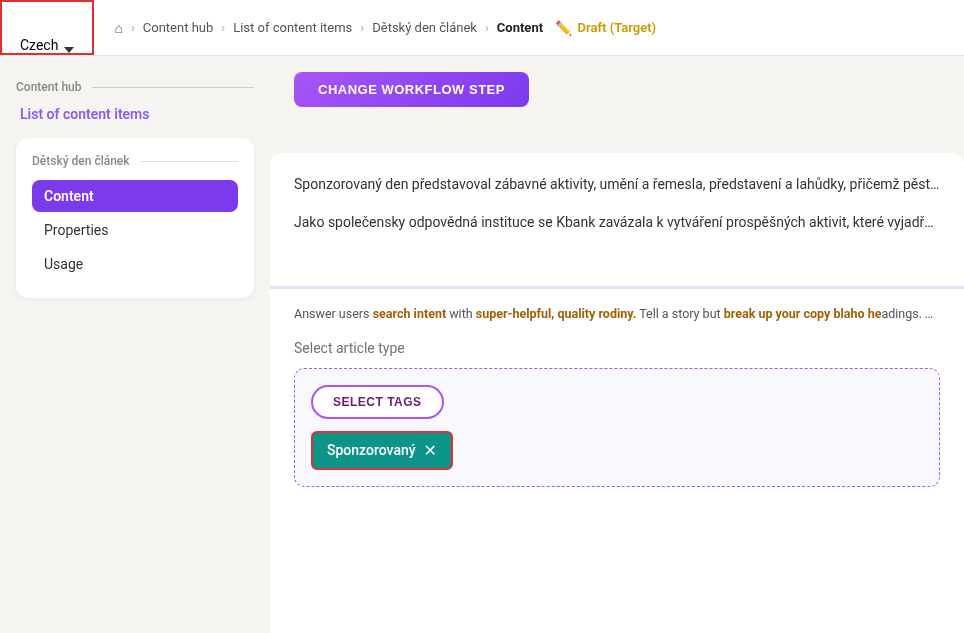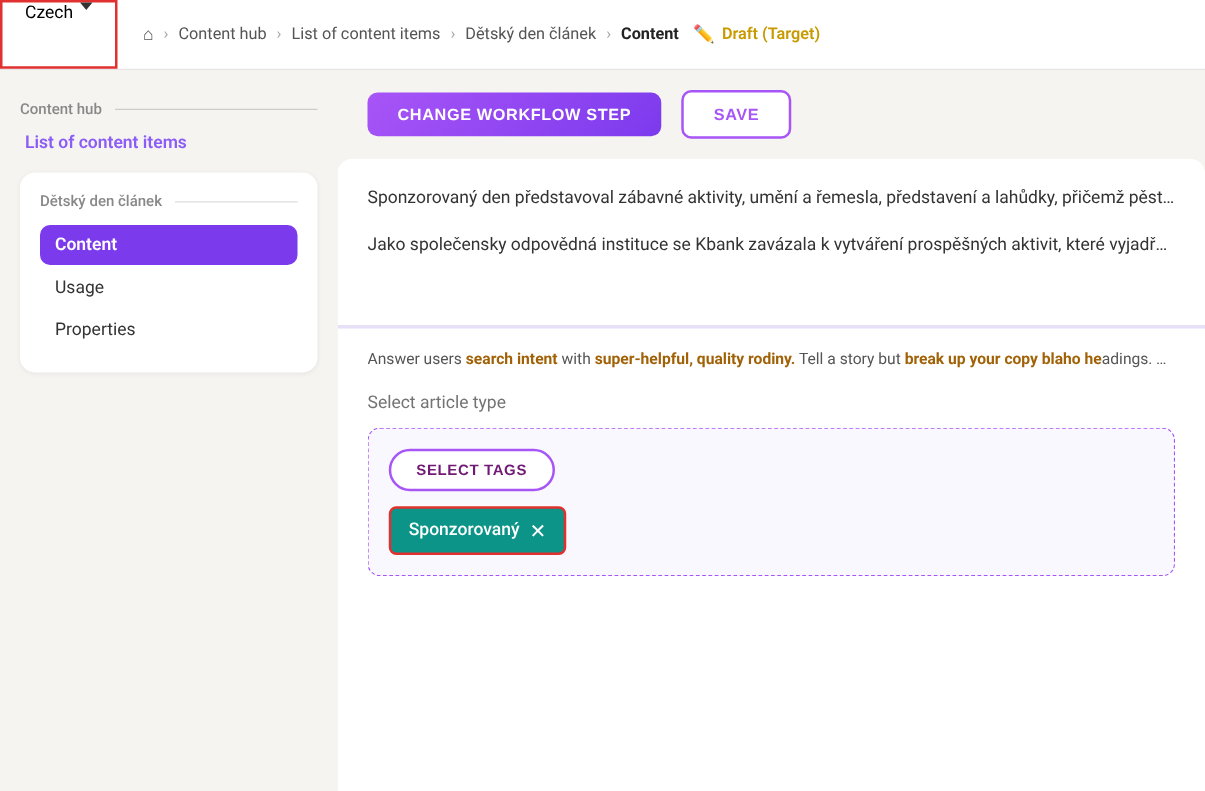--- a/index.html
+++ b/index.html
@@ -18,21 +18,21 @@
       align-items: center;
       height: 56px;
       background: #fff;
       border-bottom: 1px solid #e5e5e5;
     }
 
     .lang-selector-border {
       border: 2.5px solid #e03030;
       height: 100%;
       display: flex;
-      align-items: flex-start;
+      align-items: flex-end;
       padding: 0 18px;
       gap: 6px;
     }
 
     .chevron-down {
       display: inline-block;
       width: 0;
       height: 0;
       border-left: 5px solid transparent;
       border-right: 5px solid transparent;
@@ -151,20 +151,21 @@
     }
 
     
     .content-area {
       flex: 1;
       background: #f5f4f0;
       overflow: hidden;
       display: flex;
       flex-direction: column;
       padding: 16px 0 0 0;
+      gap: 30px;
     }
 
     .toolbar {
       display: flex;
       align-items: center;
       gap: 16px;
       padding: 0 24px 16px 24px;
     }
 
     .btn-workflow {
@@ -333,30 +334,29 @@
 </div>
 
 <div class="main-layout">
 
   <aside class="sidebar">
     <div class="sidebar-section-label">Content hub</div>
     <div class="sidebar-list-label">List of content items</div>
     <div class="sidebar-sub-card">
       <div class="sidebar-sub-label">Dětský den článek</div>
       <div class="sidebar-nav-item active">Content</div>
+      <div class="sidebar-nav-item">Properties</div>
       <div class="sidebar-nav-item">Usage</div>
-      <div class="sidebar-nav-item">Properties</div>
     </div>
   </aside>
 
   <main class="content-area">
 
     <div class="toolbar">
       <button class="btn-workflow">CHANGE WORKFLOW STEP</button>
-      <button class="btn-save">SAVE</button>
     </div>
 
     <div class="content-body">
 
       <div class="text-content-area">
         <p class="text-paragraph">Sponzorovaný den představoval zábavné aktivity, umění a řemesla, představení a lahůdky, přičemž pěstouni sdíleli své zkušenosti s rodinami a vyjádřili jim vděčnost za lásku a péči o své děti. Akce podpořila propojení pěstounů a komunitu.</p>
         <p class="text-paragraph">Jako společensky odpovědná instituce se Kbank zavázala k vytváření prospěšných aktivit, které vyjadřují naše uznání pěstounským rodičům a náš zájem o jejich blaho. Jsme poctěni, že jsme mohli být součástí nezapomenutelného dne, a těšíme se, že budeme moci pěstounské rodiny i nadále podporovat.</p>
       </div>
 
       <div class="text-area-border"></div>

